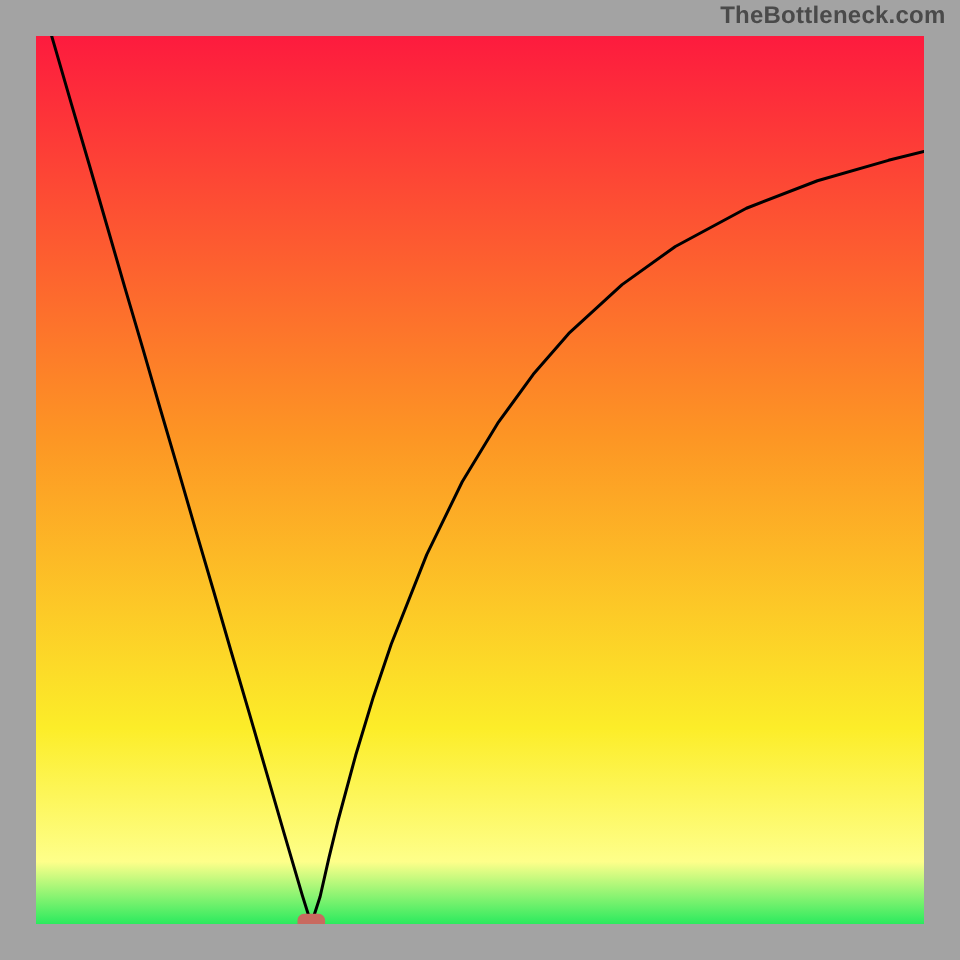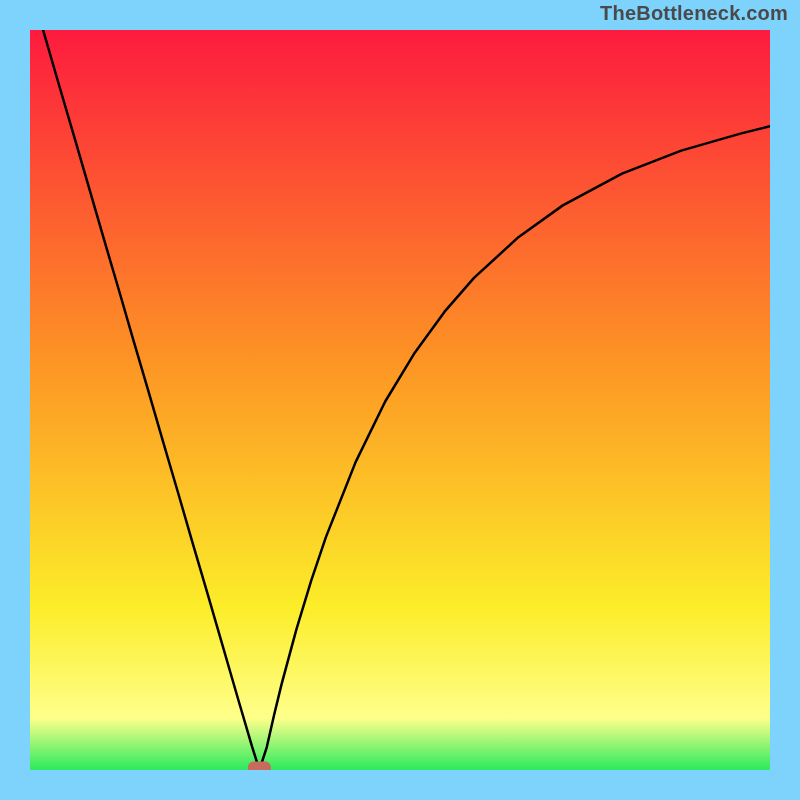--- a/index.html
+++ b/index.html
@@ -10,21 +10,21 @@
     background: #000;
     font-family: Arial, Helvetica, sans-serif;
     overflow: hidden;
   }
   .frame {
     position: absolute;
     left: 0;
     top: 0;
     width: 800px;
     height: 800px;
-    background: #7dd3fc;
+    background: #a3a3a3;
   }
   .watermark {
     position: absolute;
     top: 2px;
     right: 12px;
     color: #4a4a4a;
     font-size: 20px;
     font-weight: 600;
     letter-spacing: 0.2px;
     z-index: 50;

